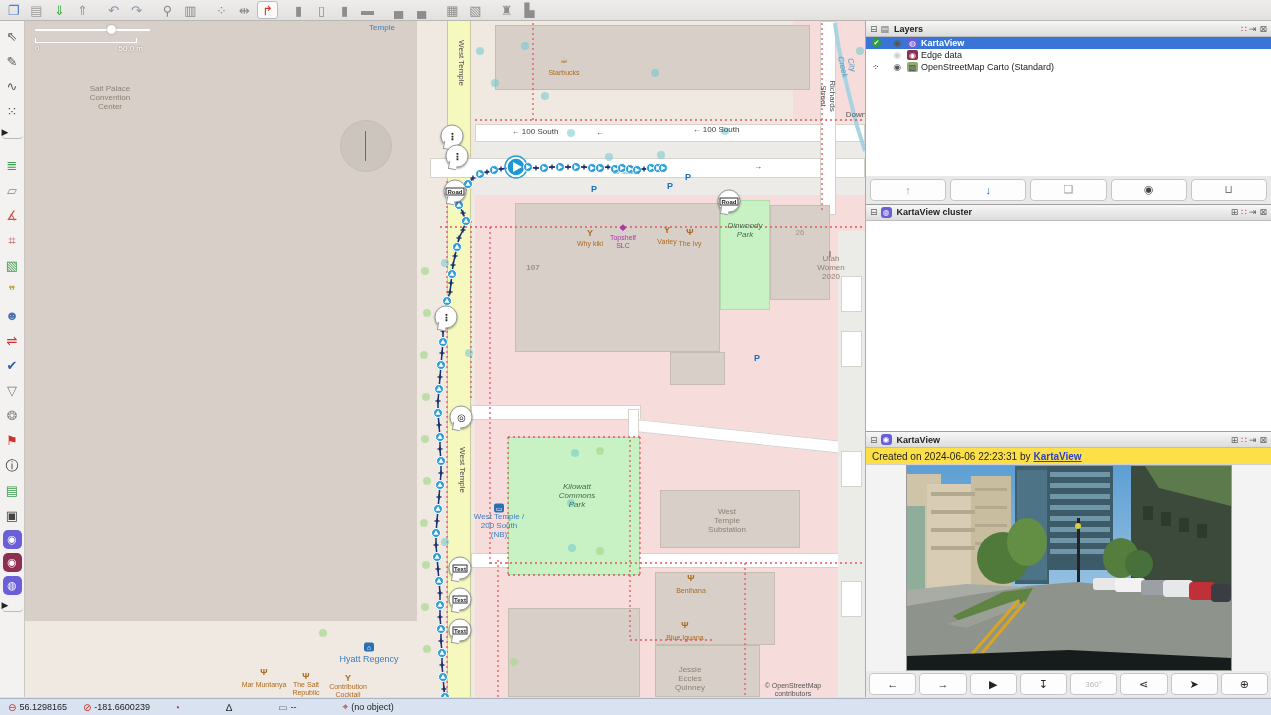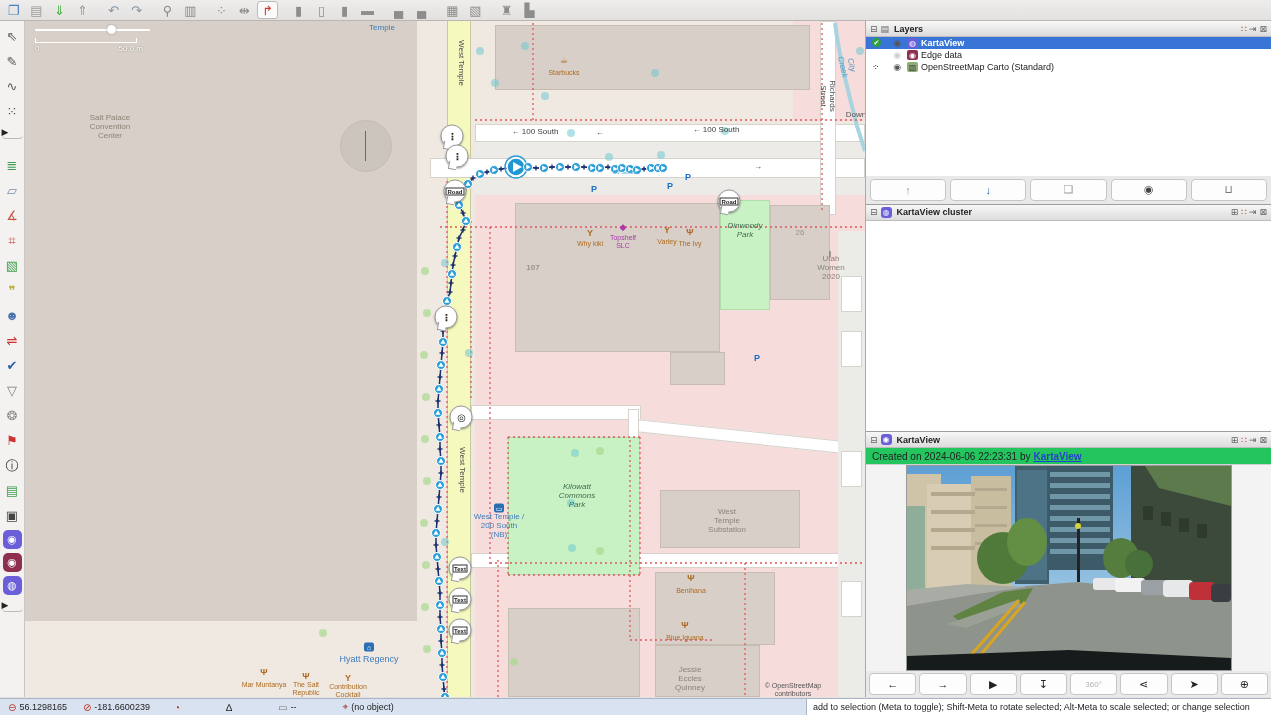--- a/index.html
+++ b/index.html
@@ -46,21 +46,21 @@
   .ptitle .ic{font-size:9px;color:#666;}
   .ptitle .chip{width:11px;height:11px;border-radius:3px;background:#6a5fd8;color:#fff;font-size:8px;display:flex;align-items:center;justify-content:center;}
   .ptitle .red{color:#c0392b;font-size:9px;letter-spacing:-1px;}
   .pbody{background:#fff;flex:1;position:relative;overflow:hidden;}
   .lrow{height:10px;display:flex;align-items:center;font-size:9px;gap:3px;padding:1px 0;}
   .lrow .gutter{width:38px;display:flex;justify-content:space-between;padding:0 3px 0 6px;box-sizing:border-box;flex:none;}
   .lrow .licon{width:11px;height:10px;border-radius:2px;font-size:8px;color:#fff;display:flex;align-items:center;justify-content:center;flex:none;}
   .lrow.sel{background:#3875d7;color:#fff;font-weight:bold;}
   .lbtnrow{height:22px;display:flex;gap:4px;padding:3px 4px;flex:none;background:#e9e9e9;}
   .lbtn{flex:1;background:#fdfdfd;border:1px solid #c6c6c6;border-radius:4px;display:flex;align-items:center;justify-content:center;font-size:11px;}
-  #created{height:16px;background:#22c55e;border-bottom:1px solid #d0d0d0;font-size:10px;display:flex;align-items:center;padding-left:6px;gap:3px;flex:none;}
+  #created{height:16px;background:#fde047;border-bottom:1px solid #d0d0d0;font-size:10px;display:flex;align-items:center;padding-left:6px;gap:3px;flex:none;}
   #created a{color:#2b3fd0;font-weight:bold;text-decoration:underline;}
   #photoarea{flex:1;background:#f3f3f3;display:flex;align-items:center;justify-content:center;}
   #kvtools{height:22px;display:flex;gap:3px;padding:2px 3px;background:#e9e9e9;flex:none;}
   .kvb{flex:1;background:#fdfdfd;border:1px solid #c6c6c6;border-radius:4px;display:flex;align-items:center;justify-content:center;font-size:11px;}
   .kvb.dis{color:#b5b5b5;font-size:8px;}
   
   #statusbar{position:absolute;left:0;top:698px;width:1271px;height:17px;background:#d8e2f0;border-top:1px solid #a9b4c4;display:flex;align-items:center;font-size:9px;box-sizing:border-box;}
   .seg{display:flex;align-items:center;gap:3px;padding:0 8px;height:100%;}
   .seg .sic{font-size:10px;}
   .red{color:#c0392b;}
@@ -367,21 +367,21 @@
   <div id="scale">
     <div class="bar"></div>
     <div class="knob"></div>
     <div class="ruler"></div>
     <div class="lbl">
         <span>0</span>
         <span>50.0 m</span>
       </div>
   </div>
   <div id="maplabels" class="abs" style="left:0;top:0;width:840px;height:676px;">
-      <div class="maplabel" style="left: 85px; top: 77px; color: rgb(138, 131, 119); transform: translate(-50%, -50%); margin-top: 29px;">Salt Palace
+      <div class="maplabel" style="left: 85px; top: 77px; color: rgb(138, 131, 119); transform: translate(-50%, -50%);">Salt Palace
 Convention
 Center</div>
       <div class="maplabel" style="left: 436px; top: 42px; color: rgb(77, 77, 77); transform: translate(-50%, -50%) rotate(90deg);">West Temple</div>
       <div class="maplabel" style="left: 437px; top: 449px; color: rgb(77, 77, 77); transform: translate(-50%, -50%) rotate(90deg);">West Temple</div>
       <div class="maplabel" style="left: 510px; top: 111px; color: rgb(60, 60, 60); transform: translate(-50%, -50%);">← 100 South</div>
       <div class="maplabel" style="left: 691px; top: 109px; color: rgb(60, 60, 60); transform: translate(-50%, -50%);">← 100 South</div>
       <div class="maplabel" style="left: 575px; top: 112px; color: rgb(60, 60, 60); transform: translate(-50%, -50%);">←</div>
       <div class="maplabel" style="left: 733px; top: 146px; color: rgb(60, 60, 60); transform: translate(-50%, -50%);">→</div>
       <div class="maplabel" style="left: 803px; top: 75px; color: rgb(77, 77, 77); transform: translate(-50%, -50%) rotate(90deg);">Richards Street</div>
       <div class="maplabel" style="left: 822px; top: 45px; color: rgb(90, 155, 196); font-style: italic; transform: translate(-50%, -50%) rotate(78deg);">City Creek</div>
@@ -655,16 +655,13 @@
     <span class="sic">∆</span>
   </div>
   <div class="seg" style="margin-left:30px;">
     <span class="sic" style="color:#777;">▭</span>
     <span>--</span>
   </div>
   <div class="seg" style="margin-left:30px;">
     <span class="sic" style="color:#a33;">⌖</span>
     <span>(no object)</span>
   </div>
-  <div id="helpseg">
-      <span>add to selection (Meta to toggle); Shift-Meta to rotate selected; Alt-Meta to scale selected; or change selection</span>
-    </div>
 </div>
 
 </body></html>

